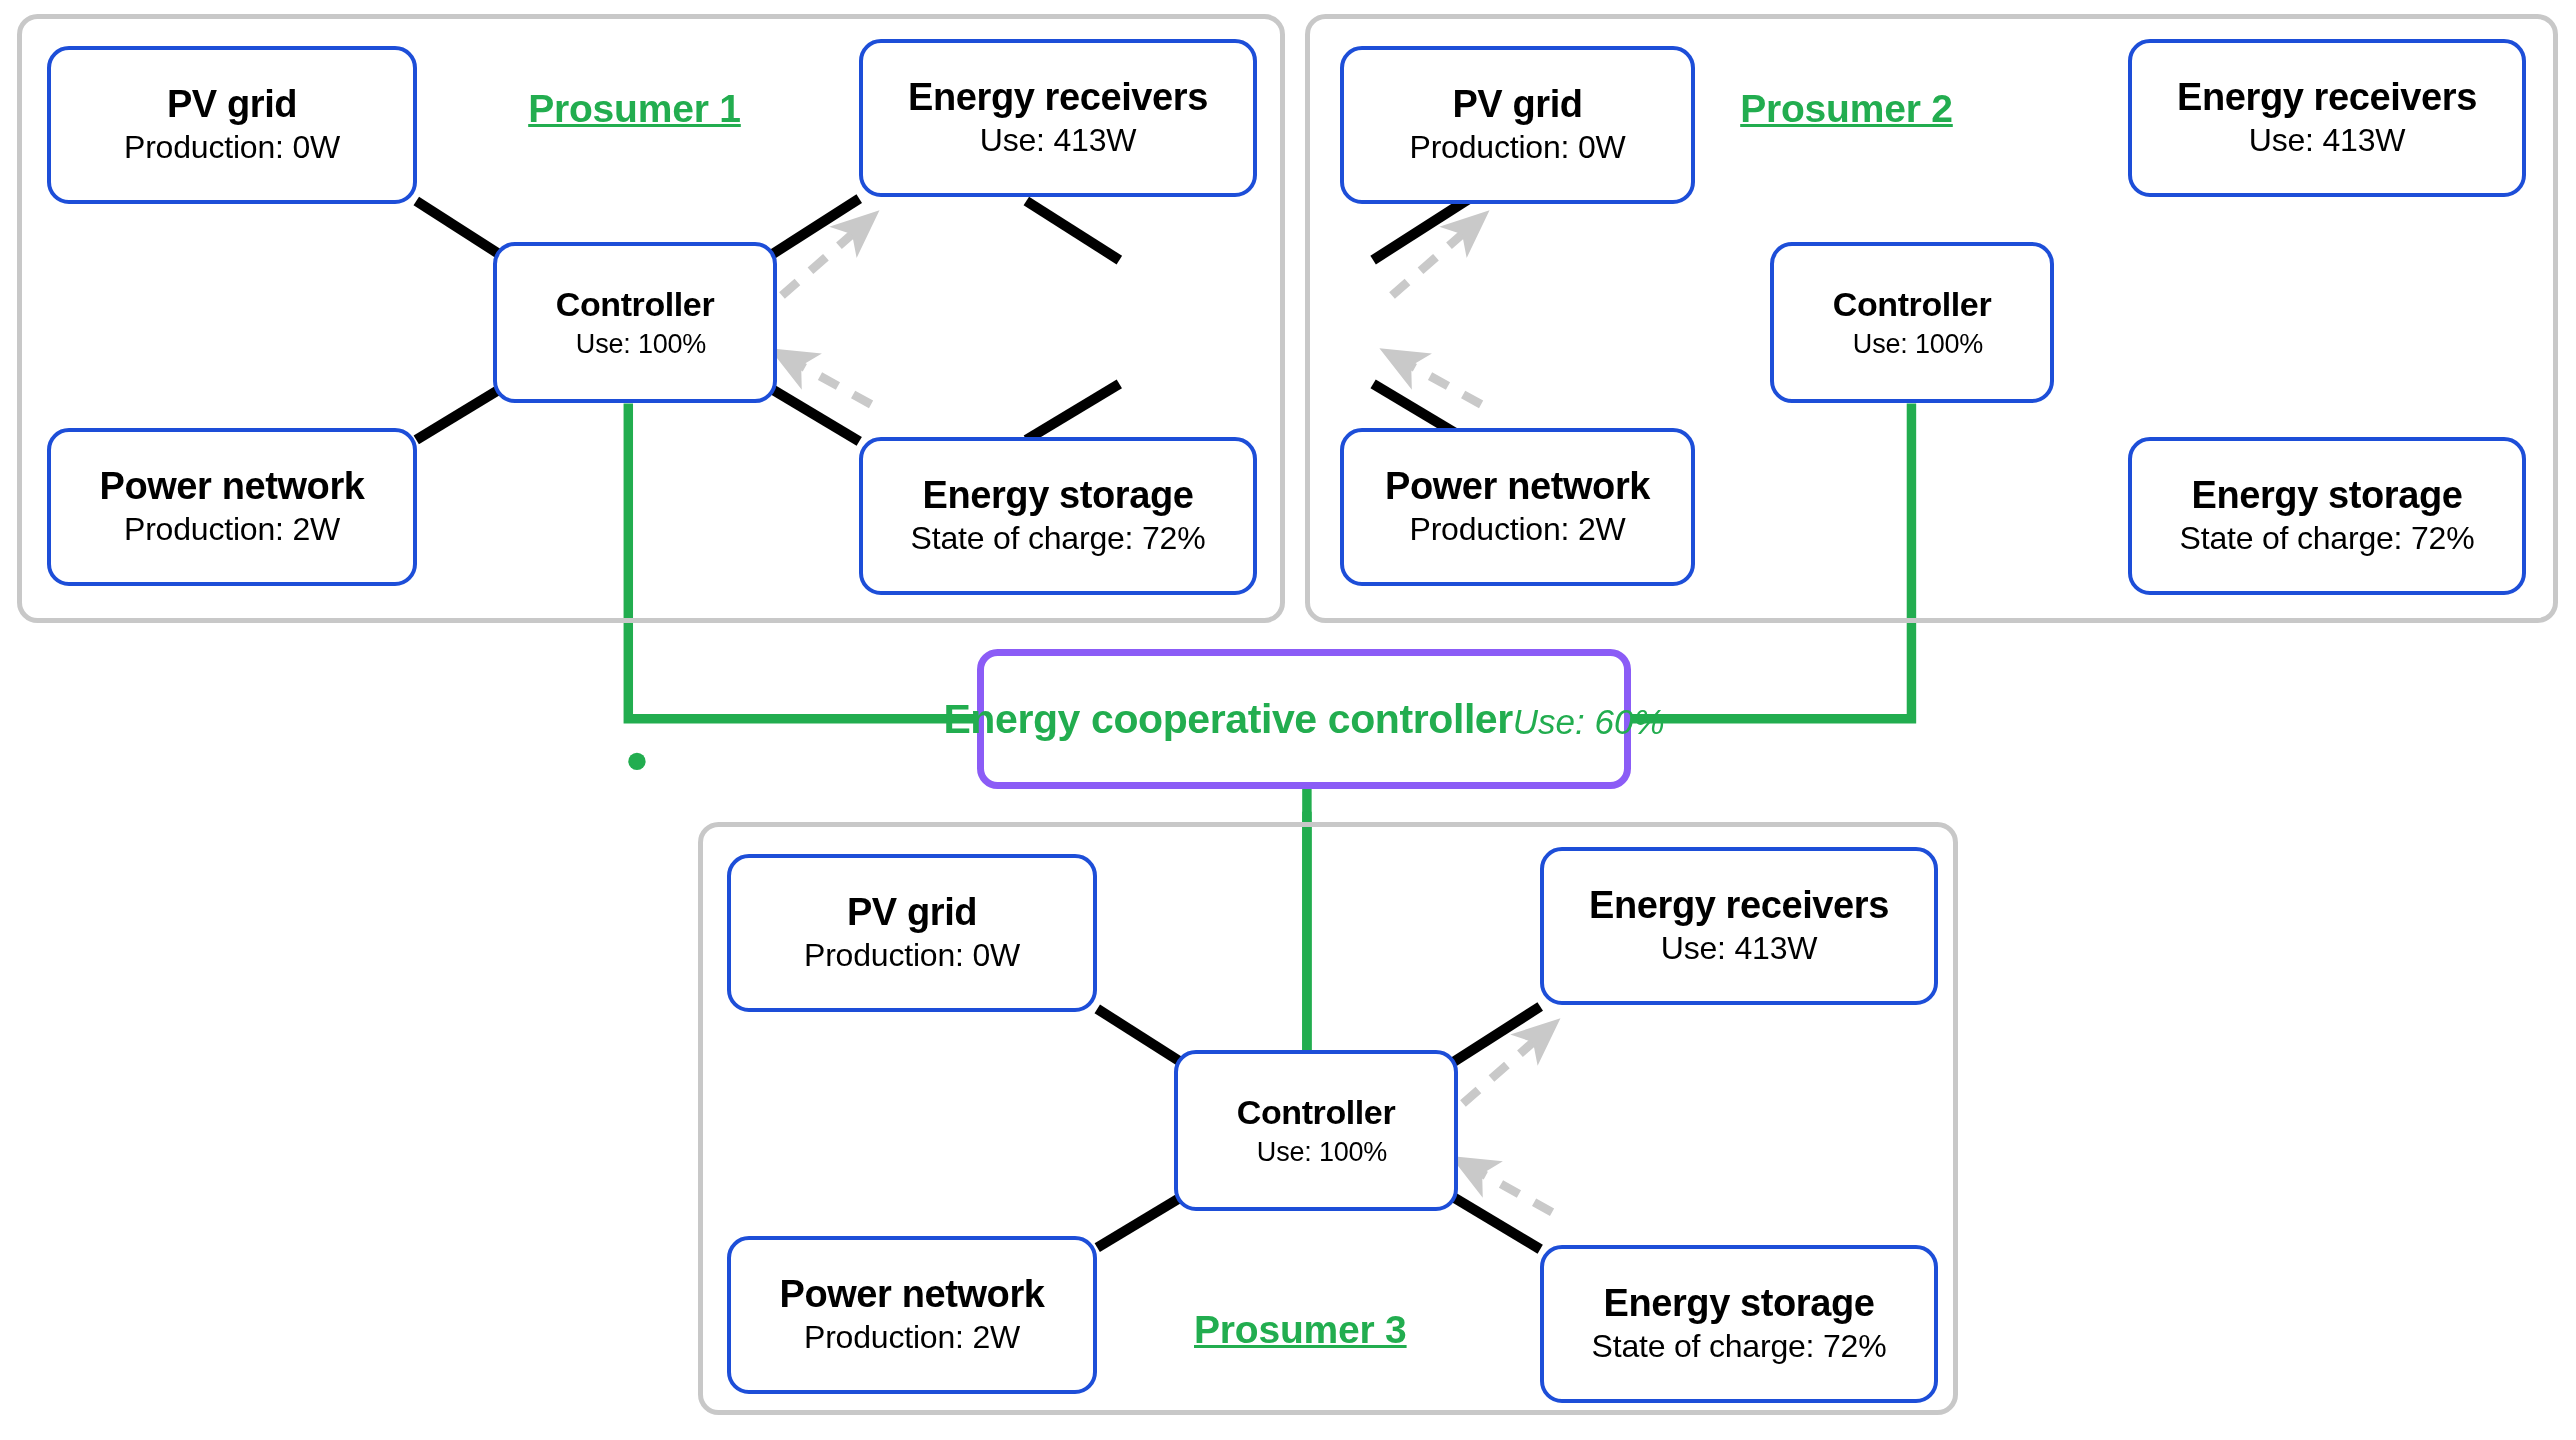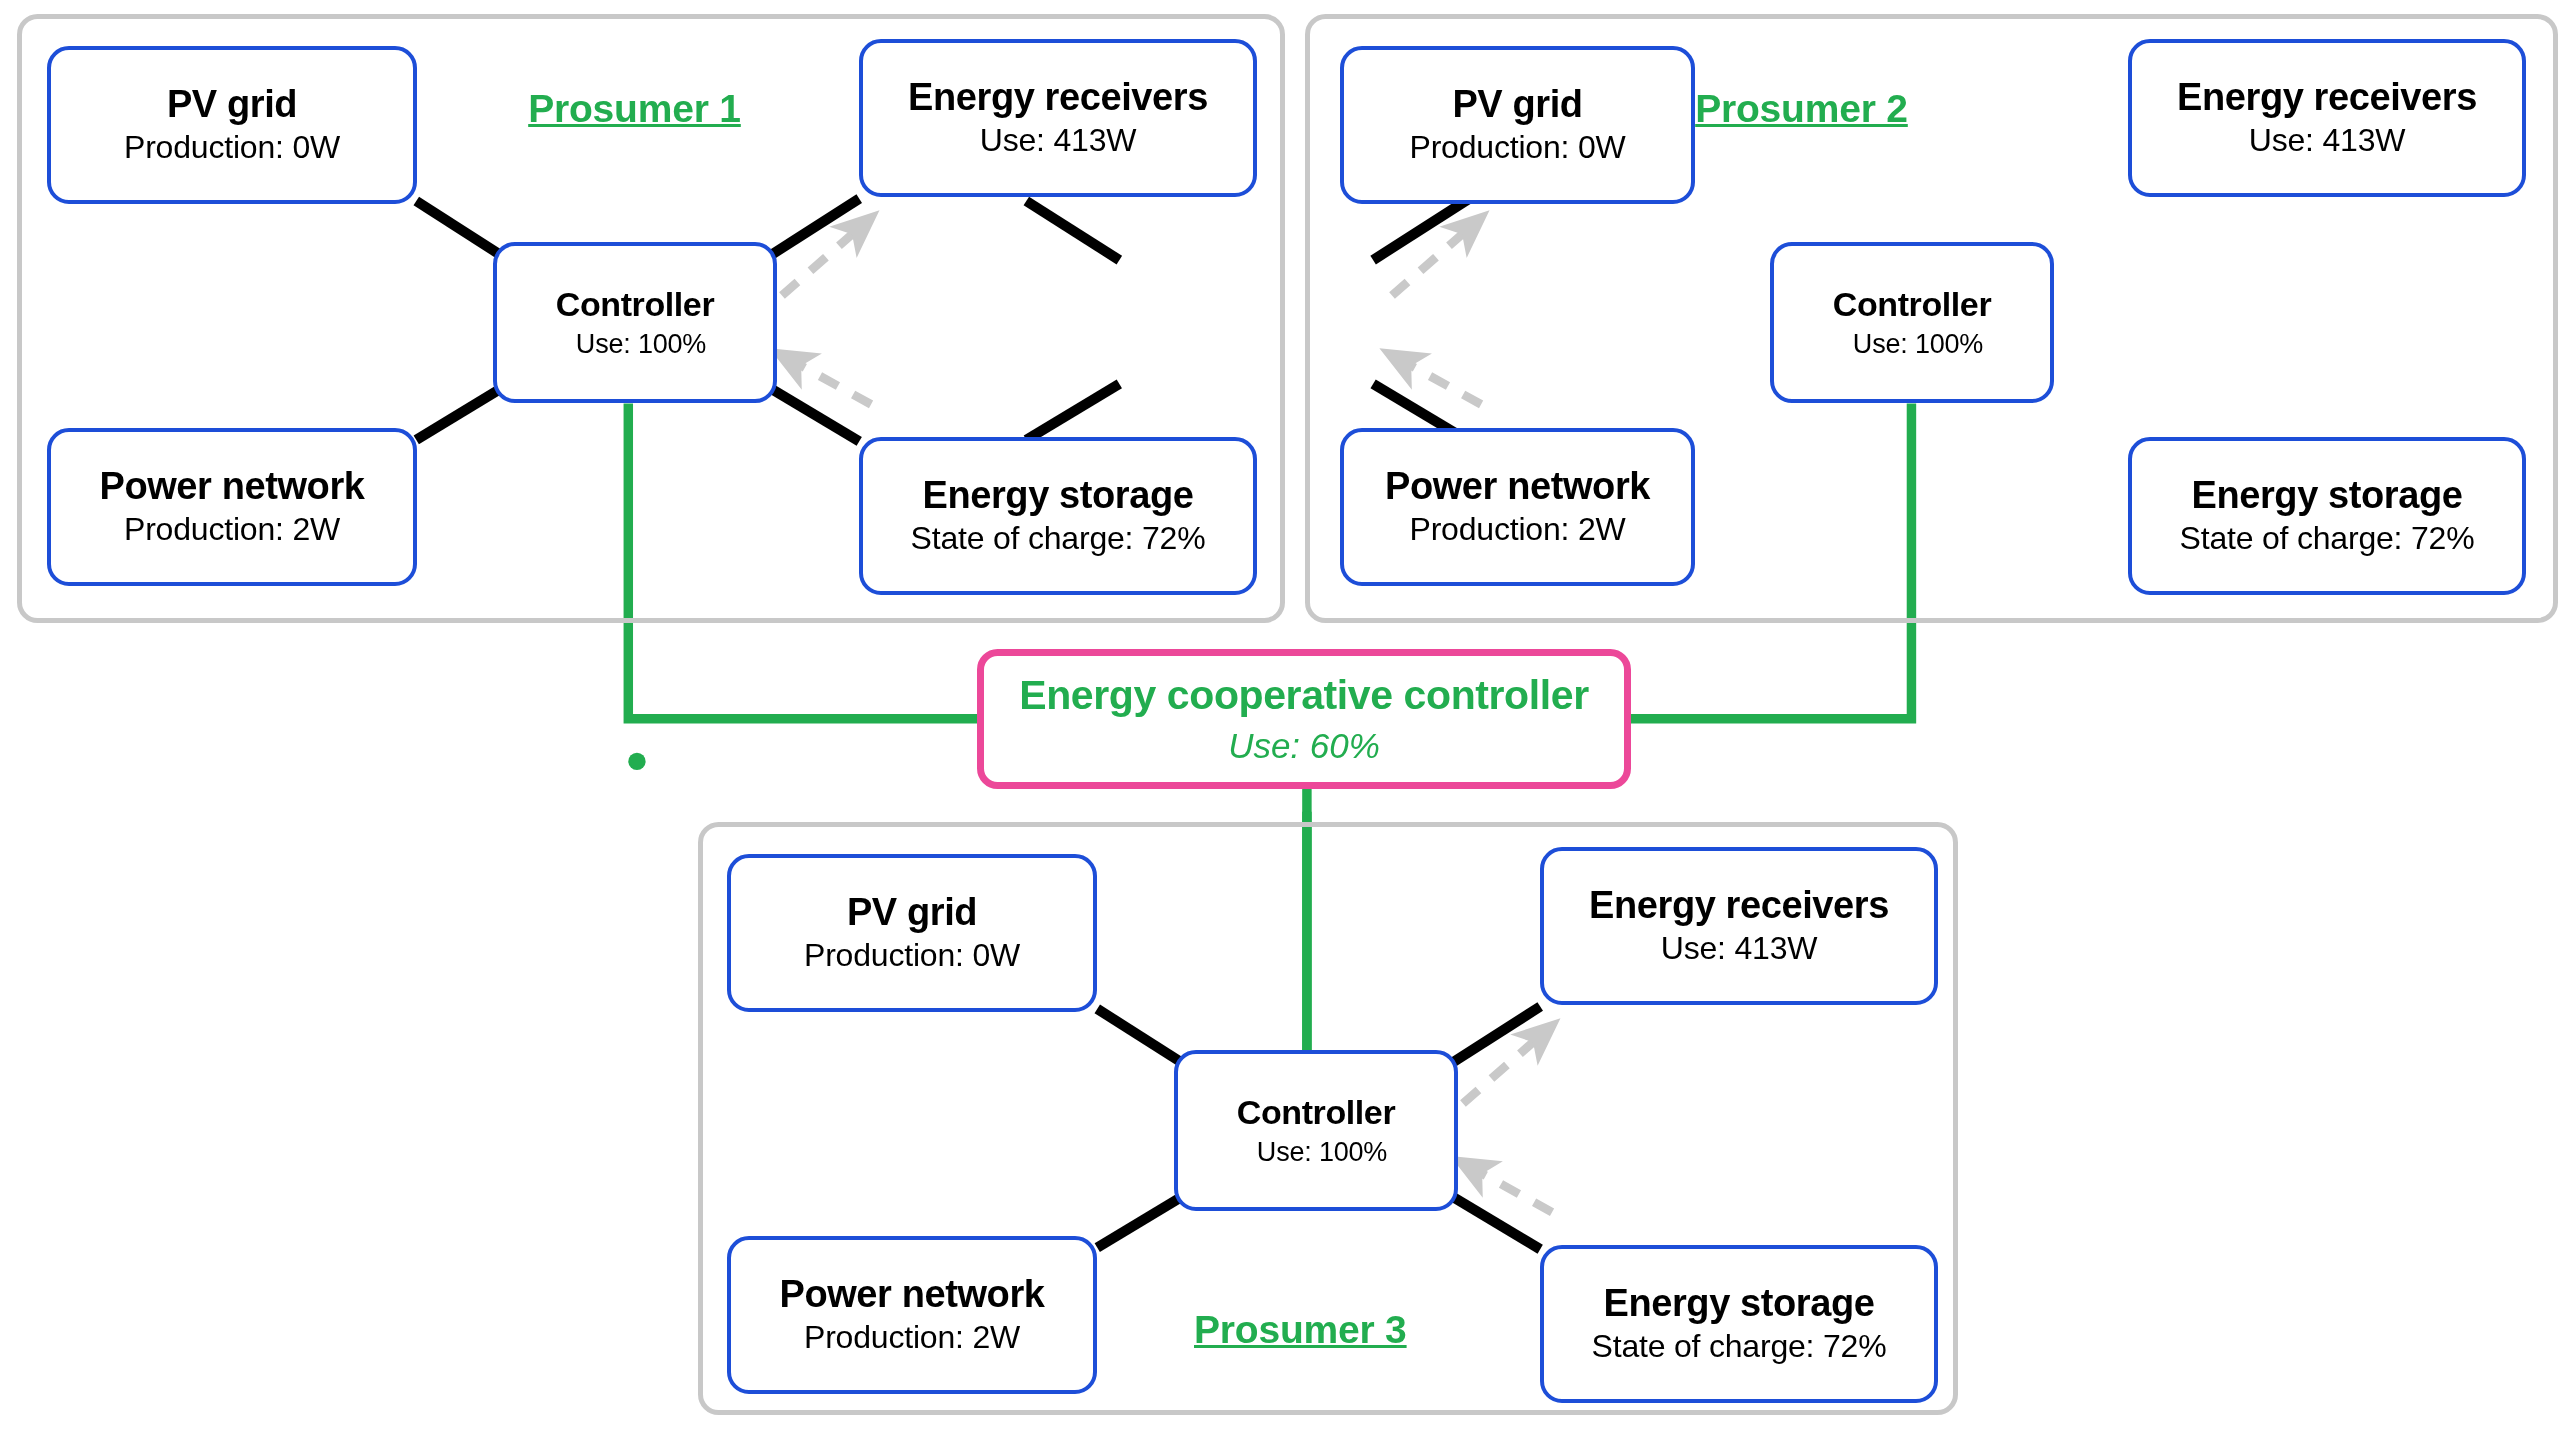--- a/index.html
+++ b/index.html
@@ -56,26 +56,26 @@
     margin-top: 7px;
     letter-spacing: -0.2px;
   }
   .node.small .title { font-size: 38px; }
   .node.small .sub   { font-size: 32px; }
   .node.ctrl .title  { font-size: 34px; }
   .node.ctrl .sub    { font-size: 27px; margin-left: 12px; }
 
   .coop {
     position: absolute;
-    border: 7px solid #ec4899;
+    border: 7px solid #8b5cf6;
     border-radius: 20.5px;
     box-sizing: border-box;
     background: #ffffff;
     display: flex;
-    flex-direction: column;
+    flex-direction: row;
     align-items: center;
     justify-content: center;
     text-align: left;
   }
   .coop .title {
     font-weight: bold;
     font-size: 41px;
     color: #22ad4f;
     white-space: nowrap;
     letter-spacing: -0.4px;
@@ -176,21 +176,21 @@
     <div class="sub">Use: 413W</div>
   </div>
 
   <div class="node small" style="left:859px; top:437px; width:398px; height:158px;">
     <div class="title">Energy storage</div>
     <div class="sub">State of charge: 72%</div>
   </div>
 
   <div class="panel" style="left:1305px; top:14px; width:1253px; height:609px;"></div>
 
-  <div class="prosumer-label" style="left:1687px; top:87px; width:229px; text-align:center;">Prosumer 2</div>
+  <div class="prosumer-label" style="left:1732px; top:87px; width:229px; text-align:center;">Prosumer 2</div>
 
   <div class="node small" style="left:1340px; top:46px; width:355px; height:158px;">
     <div class="title">PV grid</div>
     <div class="sub">Production: 0W</div>
   </div>
 
   <div class="node small" style="left:1340px; top:428px; width:355px; height:158px;">
     <div class="title">Power network</div>
     <div class="sub">Production: 2W</div>
   </div>

